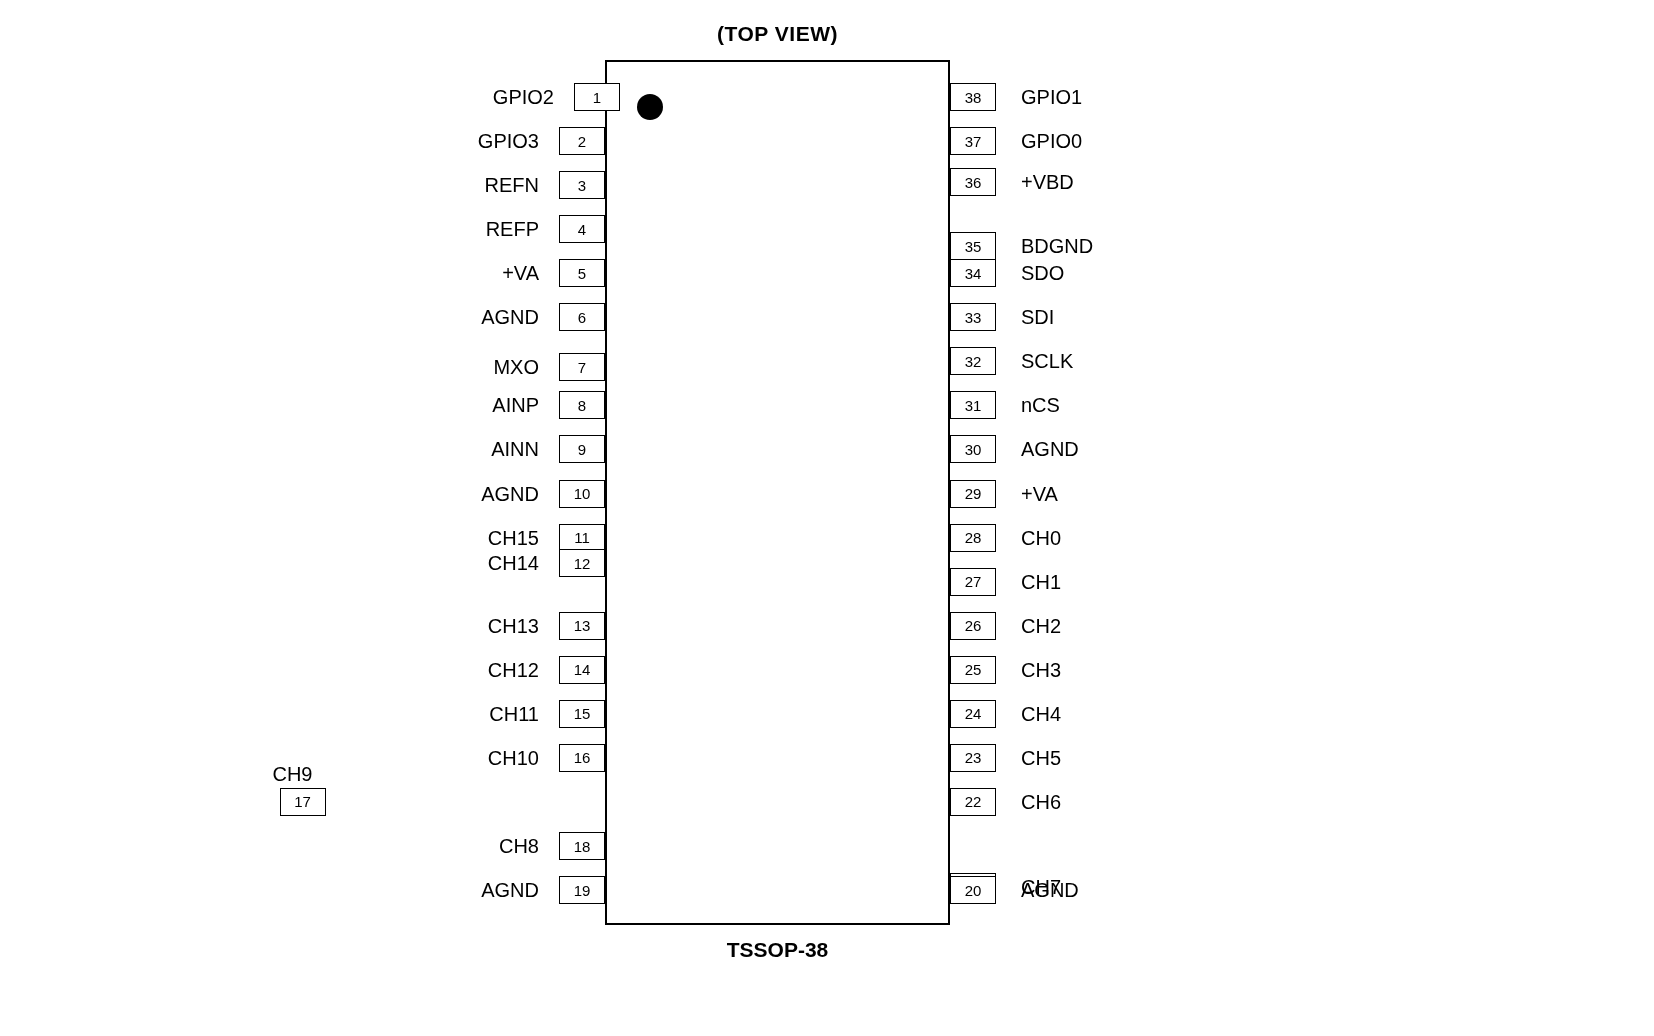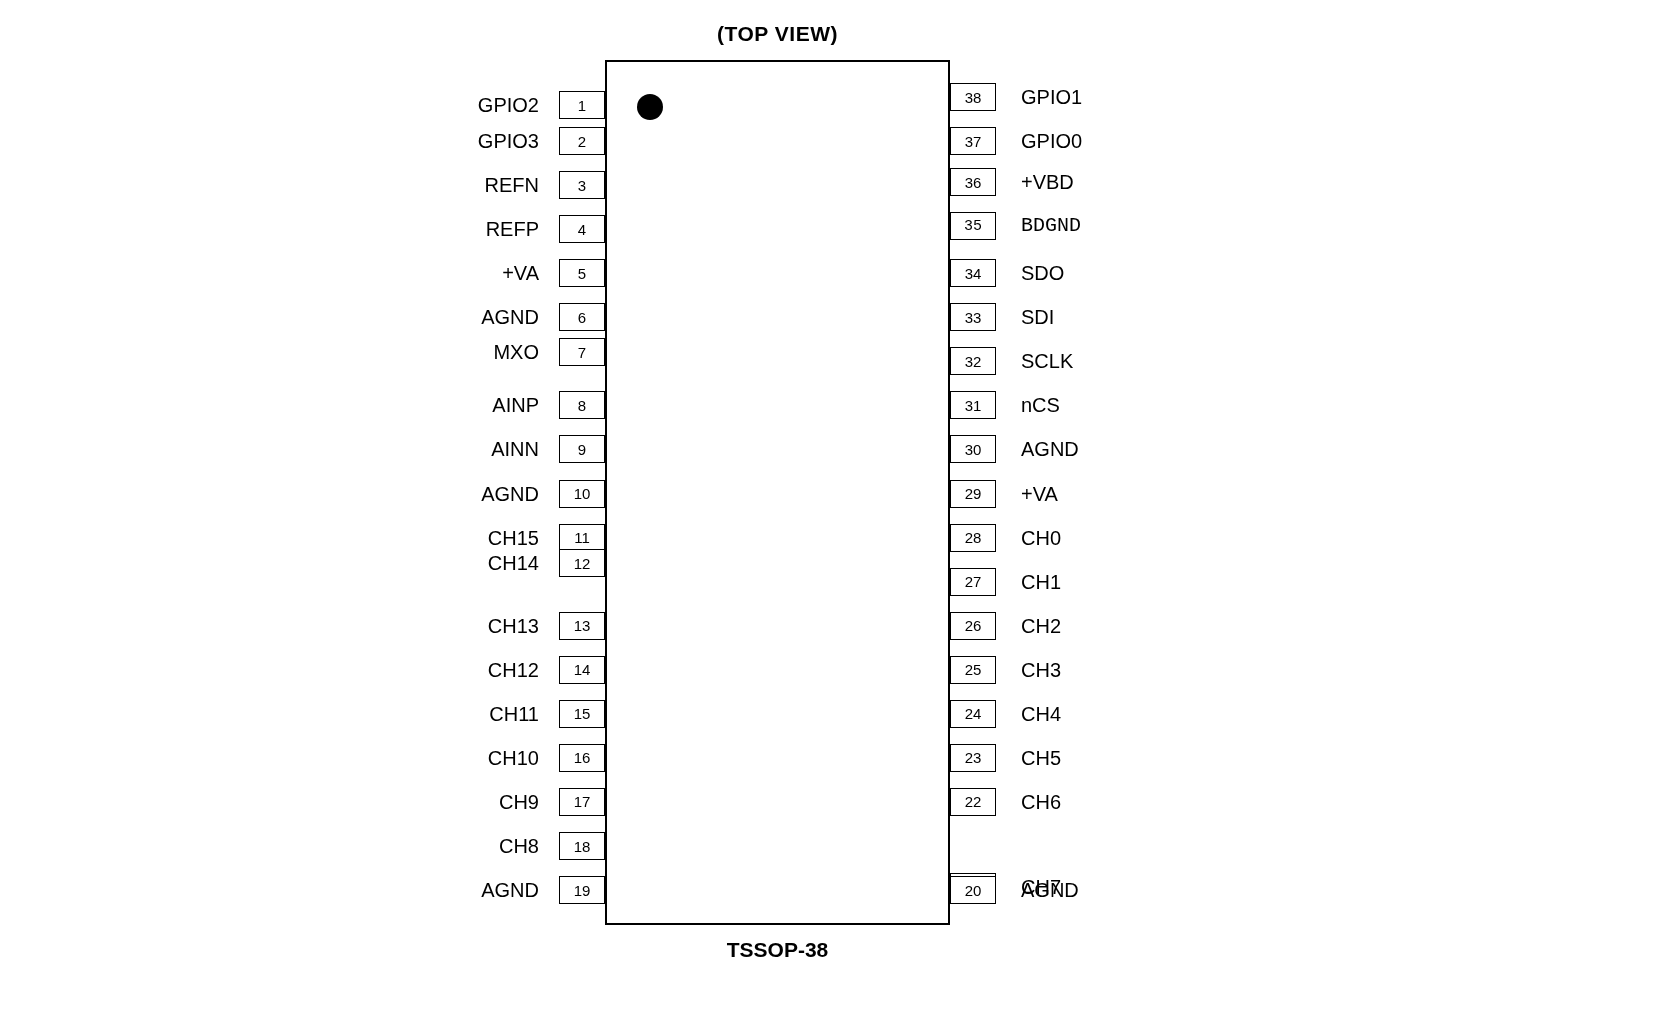--- a/index.html
+++ b/index.html
@@ -95,21 +95,21 @@
   }
 </style>
 </head>
 <body>
 
 <div class="canvas">
   <div class="title-label">(TOP VIEW)</div>
   <div class="package-body"></div>
   <div class="pin1-dot"></div>
   <div class="pin-column">
-      <div class="pin-row left" style="top: 91px;">
+      <div class="pin-row left" style="top: 83px; margin-left: 15px;">
         <span class="pin-name">GPIO2</span>
         <div class="pin-box">1</div>
       </div>
       <div class="pin-row left" style="top: 127.06px;">
         <span class="pin-name">GPIO3</span>
         <div class="pin-box">2</div>
       </div>
       <div class="pin-row left" style="top: 171.12px; align-items: flex-end;">
         <span class="pin-name">REFN</span>
         <div class="pin-box">3</div>
@@ -119,21 +119,21 @@
         <div class="pin-box">4</div>
       </div>
       <div class="pin-row left" style="top: 259.24px;">
         <span class="pin-name">+VA</span>
         <div class="pin-box">5</div>
       </div>
       <div class="pin-row left" style="top: 303.3px;">
         <span class="pin-name">AGND</span>
         <div class="pin-box">6</div>
       </div>
-      <div class="pin-row left" style="top: 338px;">
+      <div class="pin-row left" style="top: 353px;">
         <span class="pin-name">MXO</span>
         <div class="pin-box">7</div>
       </div>
       <div class="pin-row left" style="top: 391.42px;">
         <span class="pin-name">AINP</span>
         <div class="pin-box">8</div>
       </div>
       <div class="pin-row left" style="top: 435.48px;">
         <span class="pin-name">AINN</span>
         <div class="pin-box">9</div>
@@ -159,21 +159,21 @@
         <div class="pin-box">14</div>
       </div>
       <div class="pin-row left" style="top: 699.84px;">
         <span class="pin-name">CH11</span>
         <div class="pin-box">15</div>
       </div>
       <div class="pin-row left" style="top: 743.9px;">
         <span class="pin-name">CH10</span>
         <div class="pin-box">16</div>
       </div>
-      <div class="pin-row left" style="top: 787.96px;">
+      <div class="pin-row left" style="top: 787.96px; flex-direction: column;">
         <span class="pin-name">CH9</span>
         <div class="pin-box">17</div>
       </div>
       <div class="pin-row left" style="top: 832.02px;">
         <span class="pin-name">CH8</span>
         <div class="pin-box">18</div>
       </div>
       <div class="pin-row left" style="top: 876.08px;">
         <span class="pin-name">AGND</span>
         <div class="pin-box">19</div>
@@ -185,21 +185,21 @@
         <span class="pin-name">GPIO1</span>
       </div>
       <div class="pin-row right" style="top: 127.06px;">
         <div class="pin-box">37</div>
         <span class="pin-name">GPIO0</span>
       </div>
       <div class="pin-row right" style="top: 168px;">
         <div class="pin-box">36</div>
         <span class="pin-name">+VBD</span>
       </div>
-      <div class="pin-row right" style="top: 212px; font-family: Liberation Mono, monospace;">
+      <div class="pin-row right" style="top: 232px;">
         <div class="pin-box">35</div>
         <span class="pin-name">BDGND</span>
       </div>
       <div class="pin-row right" style="top: 259.24px;">
         <div class="pin-box">34</div>
         <span class="pin-name">SDO</span>
       </div>
       <div class="pin-row right" style="top: 303.3px;">
         <div class="pin-box">33</div>
         <span class="pin-name">SDI</span>

